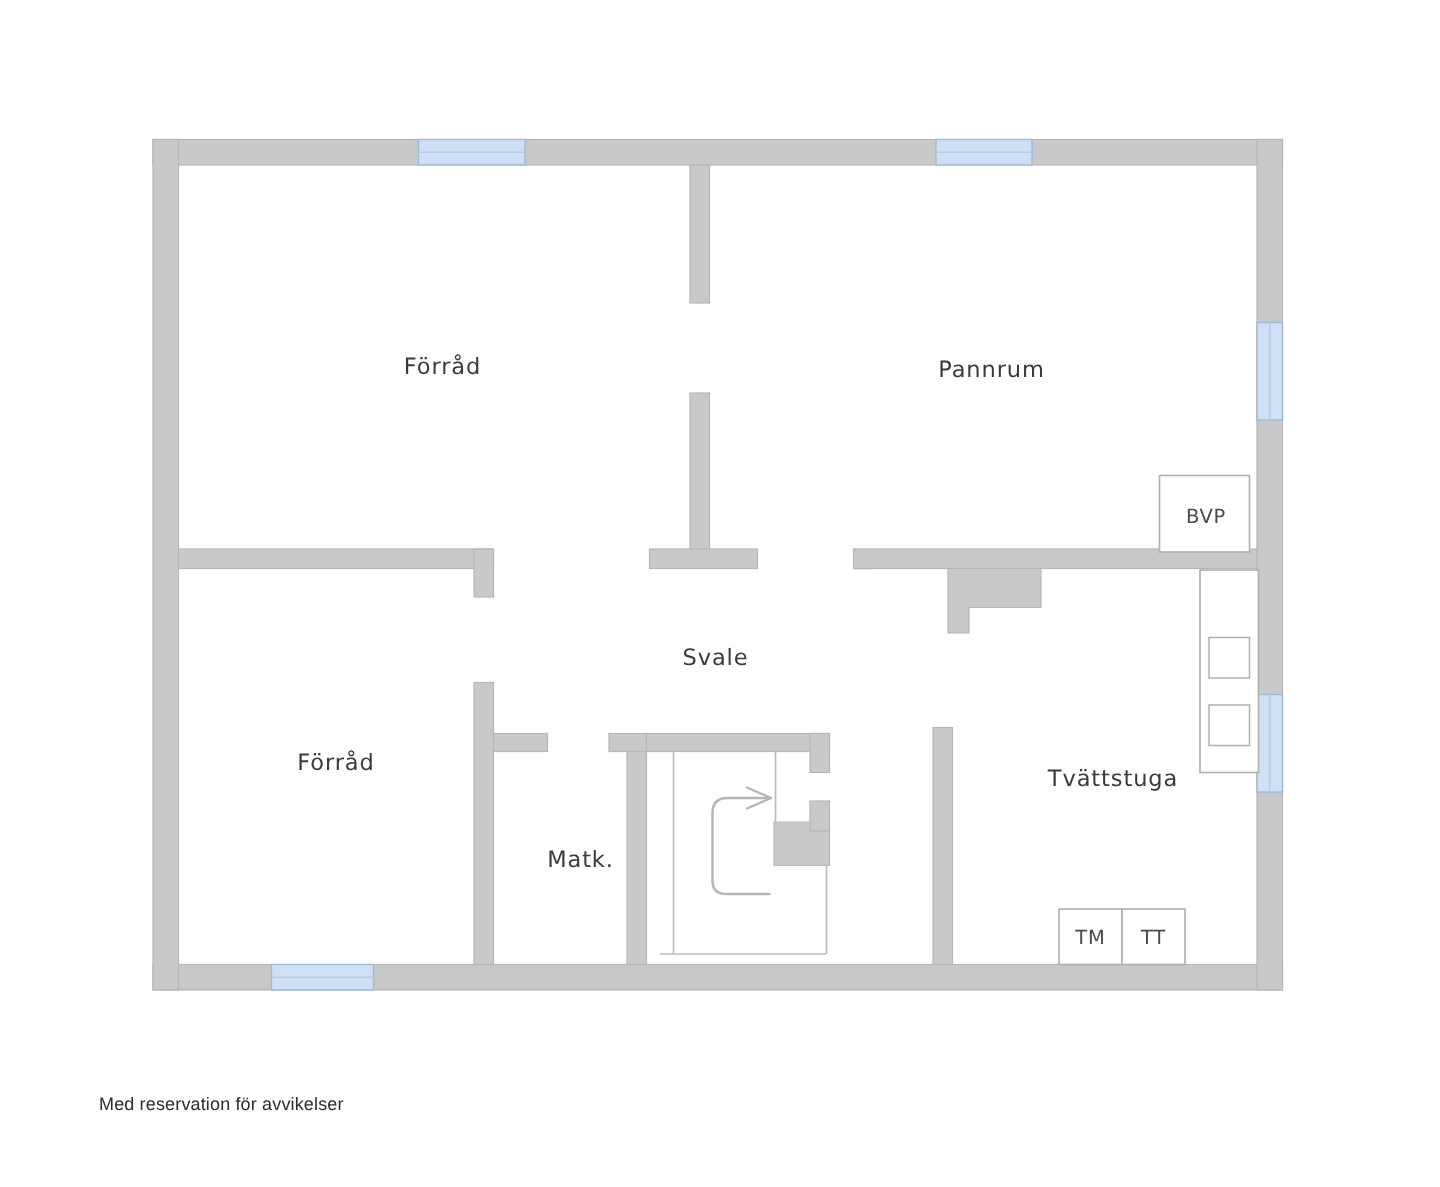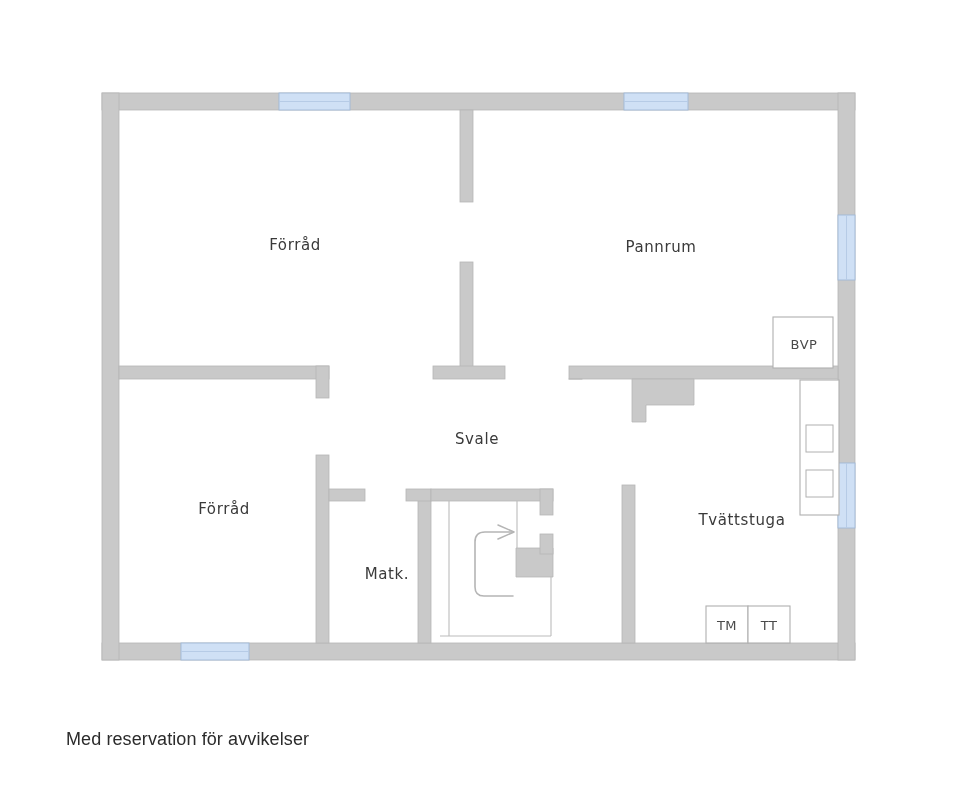--- a/index.html
+++ b/index.html
@@ -39,21 +39,21 @@
     fill: #4a4a4a;
     letter-spacing: 0.5px;
     text-anchor: middle;
     dominant-baseline: middle;
   }
   .caption {
     position: absolute;
     left: 66px;
     top: 729px;
     font-family: "Liberation Sans", sans-serif;
-    font-size: 18px;
+    font-size: 12px;
     color: #2b2b2b;
     letter-spacing: 0.1px;
     white-space: nowrap;
   }
 </style>
 </head>
 <body>
 
 <div id="plan-wrap">
   <svg id="floorplan" viewBox="0 0 960 791">

